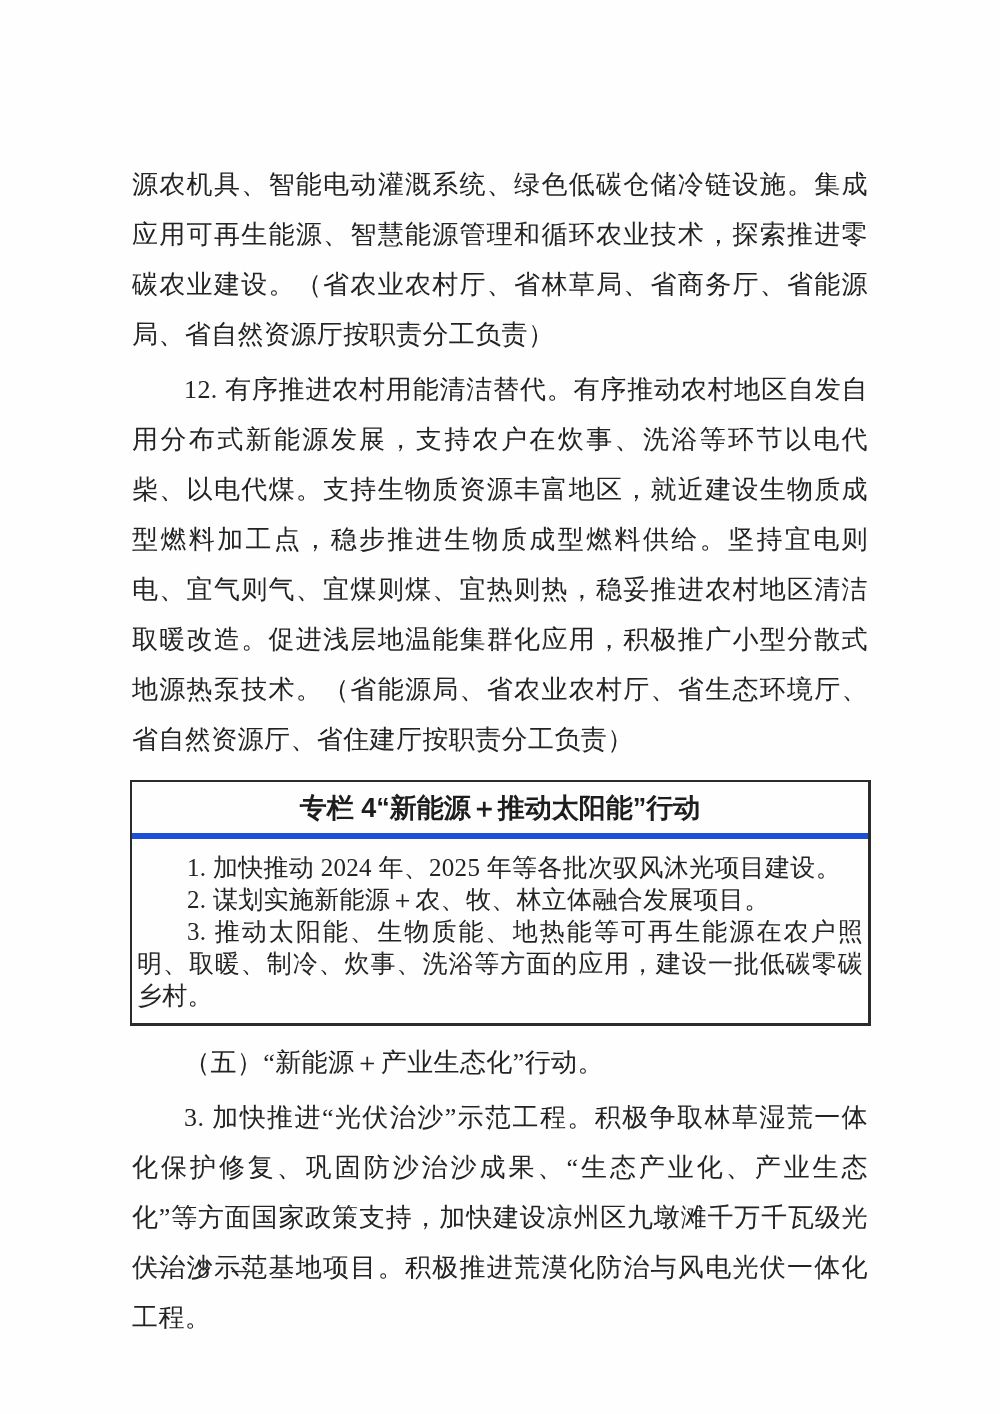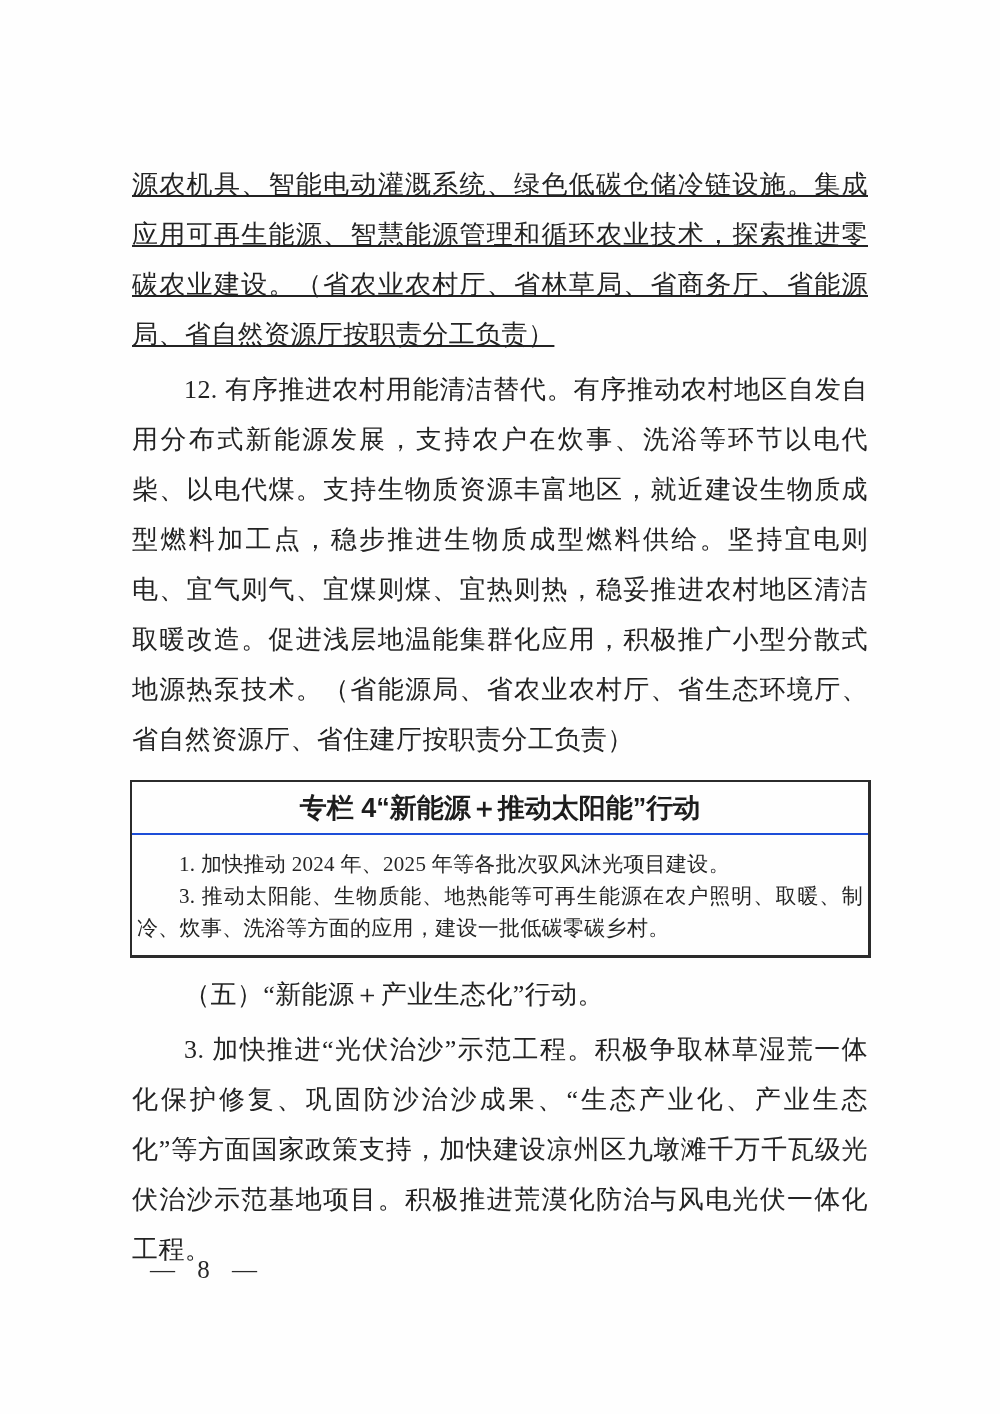--- a/index.html
+++ b/index.html
@@ -27,51 +27,50 @@
     font-size: 26px;
     line-height: 50px;
     letter-spacing: 0.4px;
     text-align: justify;
     text-justify: inter-ideograph;
     text-indent: 2em;
     color: #232323;
   }
   .para.continuation {
     text-indent: 0;
-    text-decoration: underline;
   }
   .para + .para {
     margin-top: 5px;
   }
   .panel {
     box-sizing: border-box;
     width: 741px;
     margin: 15px 0 12px -2px;
     border: 2px solid #2b2b2b;
     border-right-width: 3px;
     border-bottom-width: 3px;
     background: #fefefe;
   }
   .panel-header {
     height: 51px;
     display: flex;
     align-items: center;
     justify-content: center;
-    border-bottom: 2px solid #1d4ed8;
+    border-bottom: 6px solid #1d4ed8;
     font-family: "Liberation Sans", "DejaVu Sans", sans-serif;
     font-weight: bold;
     font-size: 27px;
     color: #1d1d1d;
   }
   .panel-body {
     padding: 13px 5px 11px 5px;
   }
   .panel-item {
     margin: 0;
-    font-size: 21px;
+    font-size: 25px;
     line-height: 32px;
     letter-spacing: 0.3px;
     text-align: justify;
     text-justify: inter-ideograph;
     text-indent: 2em;
     color: #242424;
   }
   .heading-level5 {
     
     margin-top: 12px;
@@ -97,20 +96,21 @@
 
     <p class="para">12. 有序推进农村用能清洁替代。有序推动农村地区自发自用分布式新能源发展，支持农户在炊事、洗浴等环节以电代柴、以电代煤。支持生物质资源丰富地区，就近建设生物质成型燃料加工点，稳步推进生物质成型燃料供给。坚持宜电则电、宜气则气、宜煤则煤、宜热则热，稳妥推进农村地区清洁取暖改造。促进浅层地温能集群化应用，积极推广小型分散式地源热泵技术。（省能源局、省农业农村厅、省生态环境厅、省自然资源厅、省住建厅按职责分工负责）</p>
 
     <div class="panel">
       <div class="panel-header">
         <span class="panel-label">专栏 4</span>
         <span class="panel-title">“新能源＋推动太阳能”行动</span>
       </div>
       <div class="panel-body">
         <p class="panel-item">1. 加快推动 2024 年、2025 年等各批次驭风沐光项目建设。</p>
+        <p class="panel-item">2. 谋划实施新能源＋农、牧、林立体融合发展项目。</p>
         <p class="panel-item">3. 推动太阳能、生物质能、地热能等可再生能源在农户照明、取暖、制冷、炊事、洗浴等方面的应用，建设一批低碳零碳乡村。</p>
       </div>
     </div>
 
     <p class="para heading-level5">（五）“新能源＋产业生态化”行动。</p>
 
     <p class="para">3. 加快推进“光伏治沙”示范工程。积极争取林草湿荒一体化保护修复、巩固防沙治沙成果、“生态产业化、产业生态化”等方面国家政策支持，加快建设凉州区九墩滩千万千瓦级光伏治沙示范基地项目。积极推进荒漠化防治与风电光伏一体化工程。</p>
 
   </div>
 

